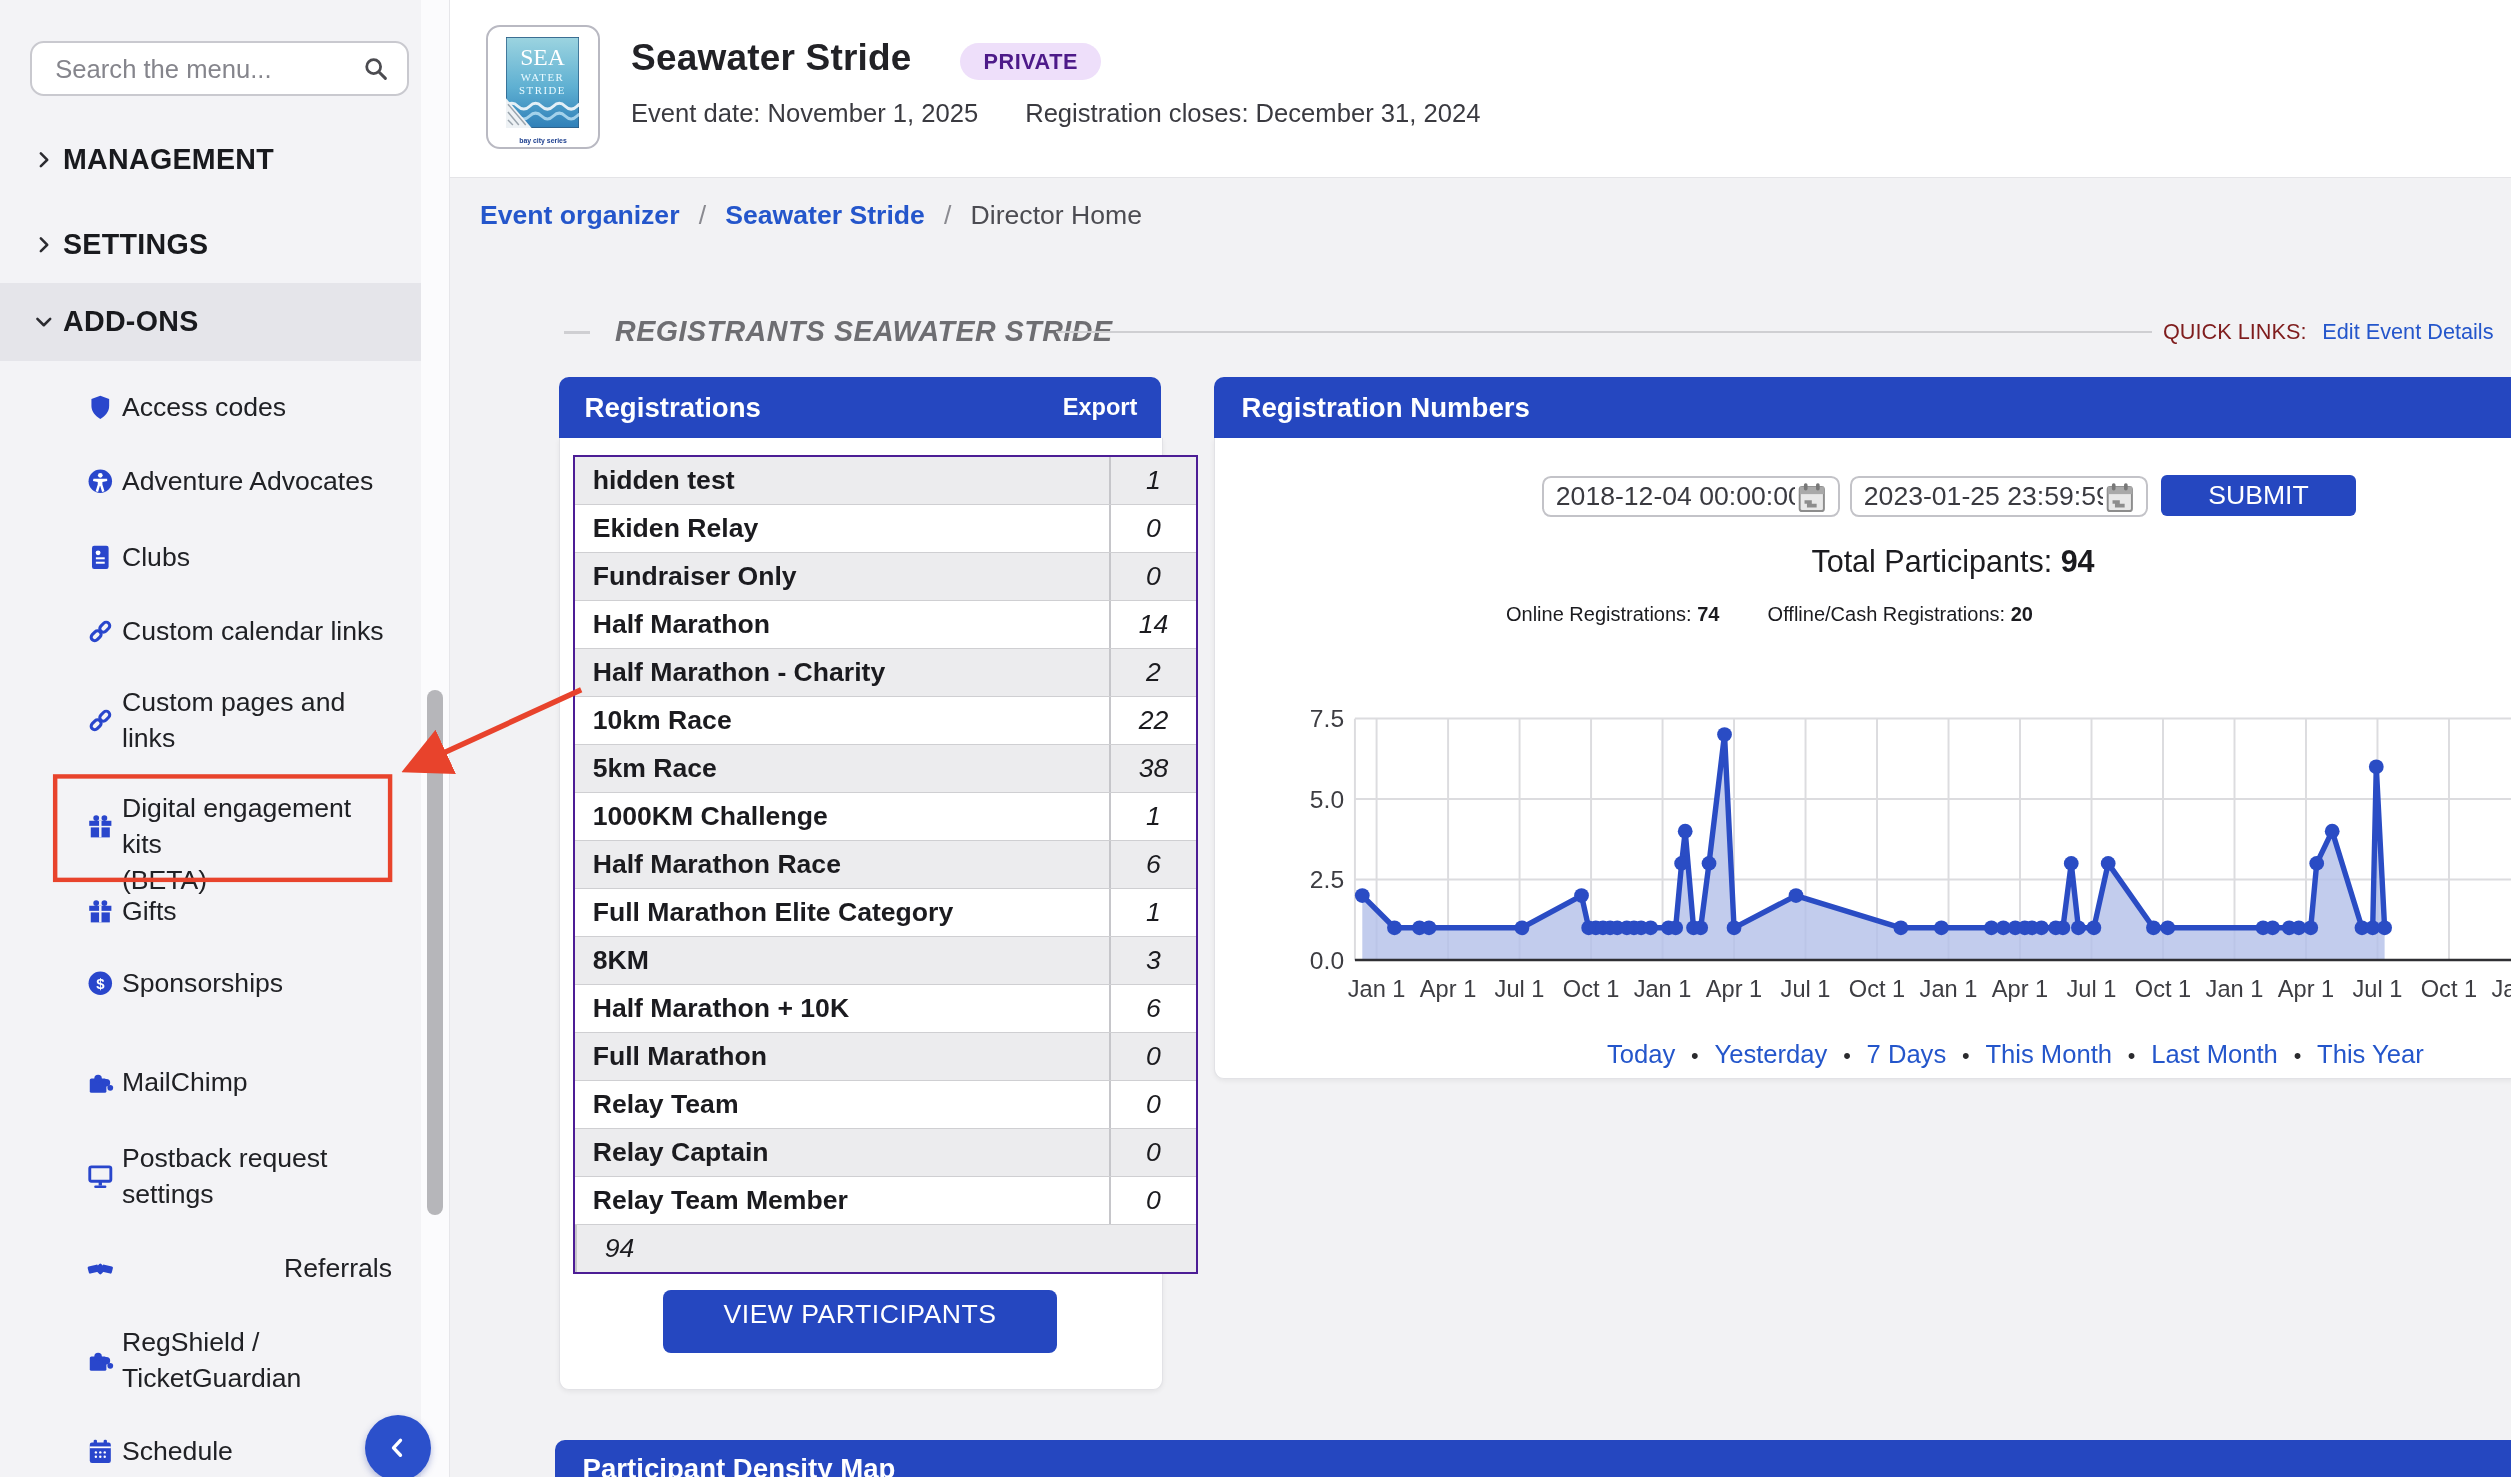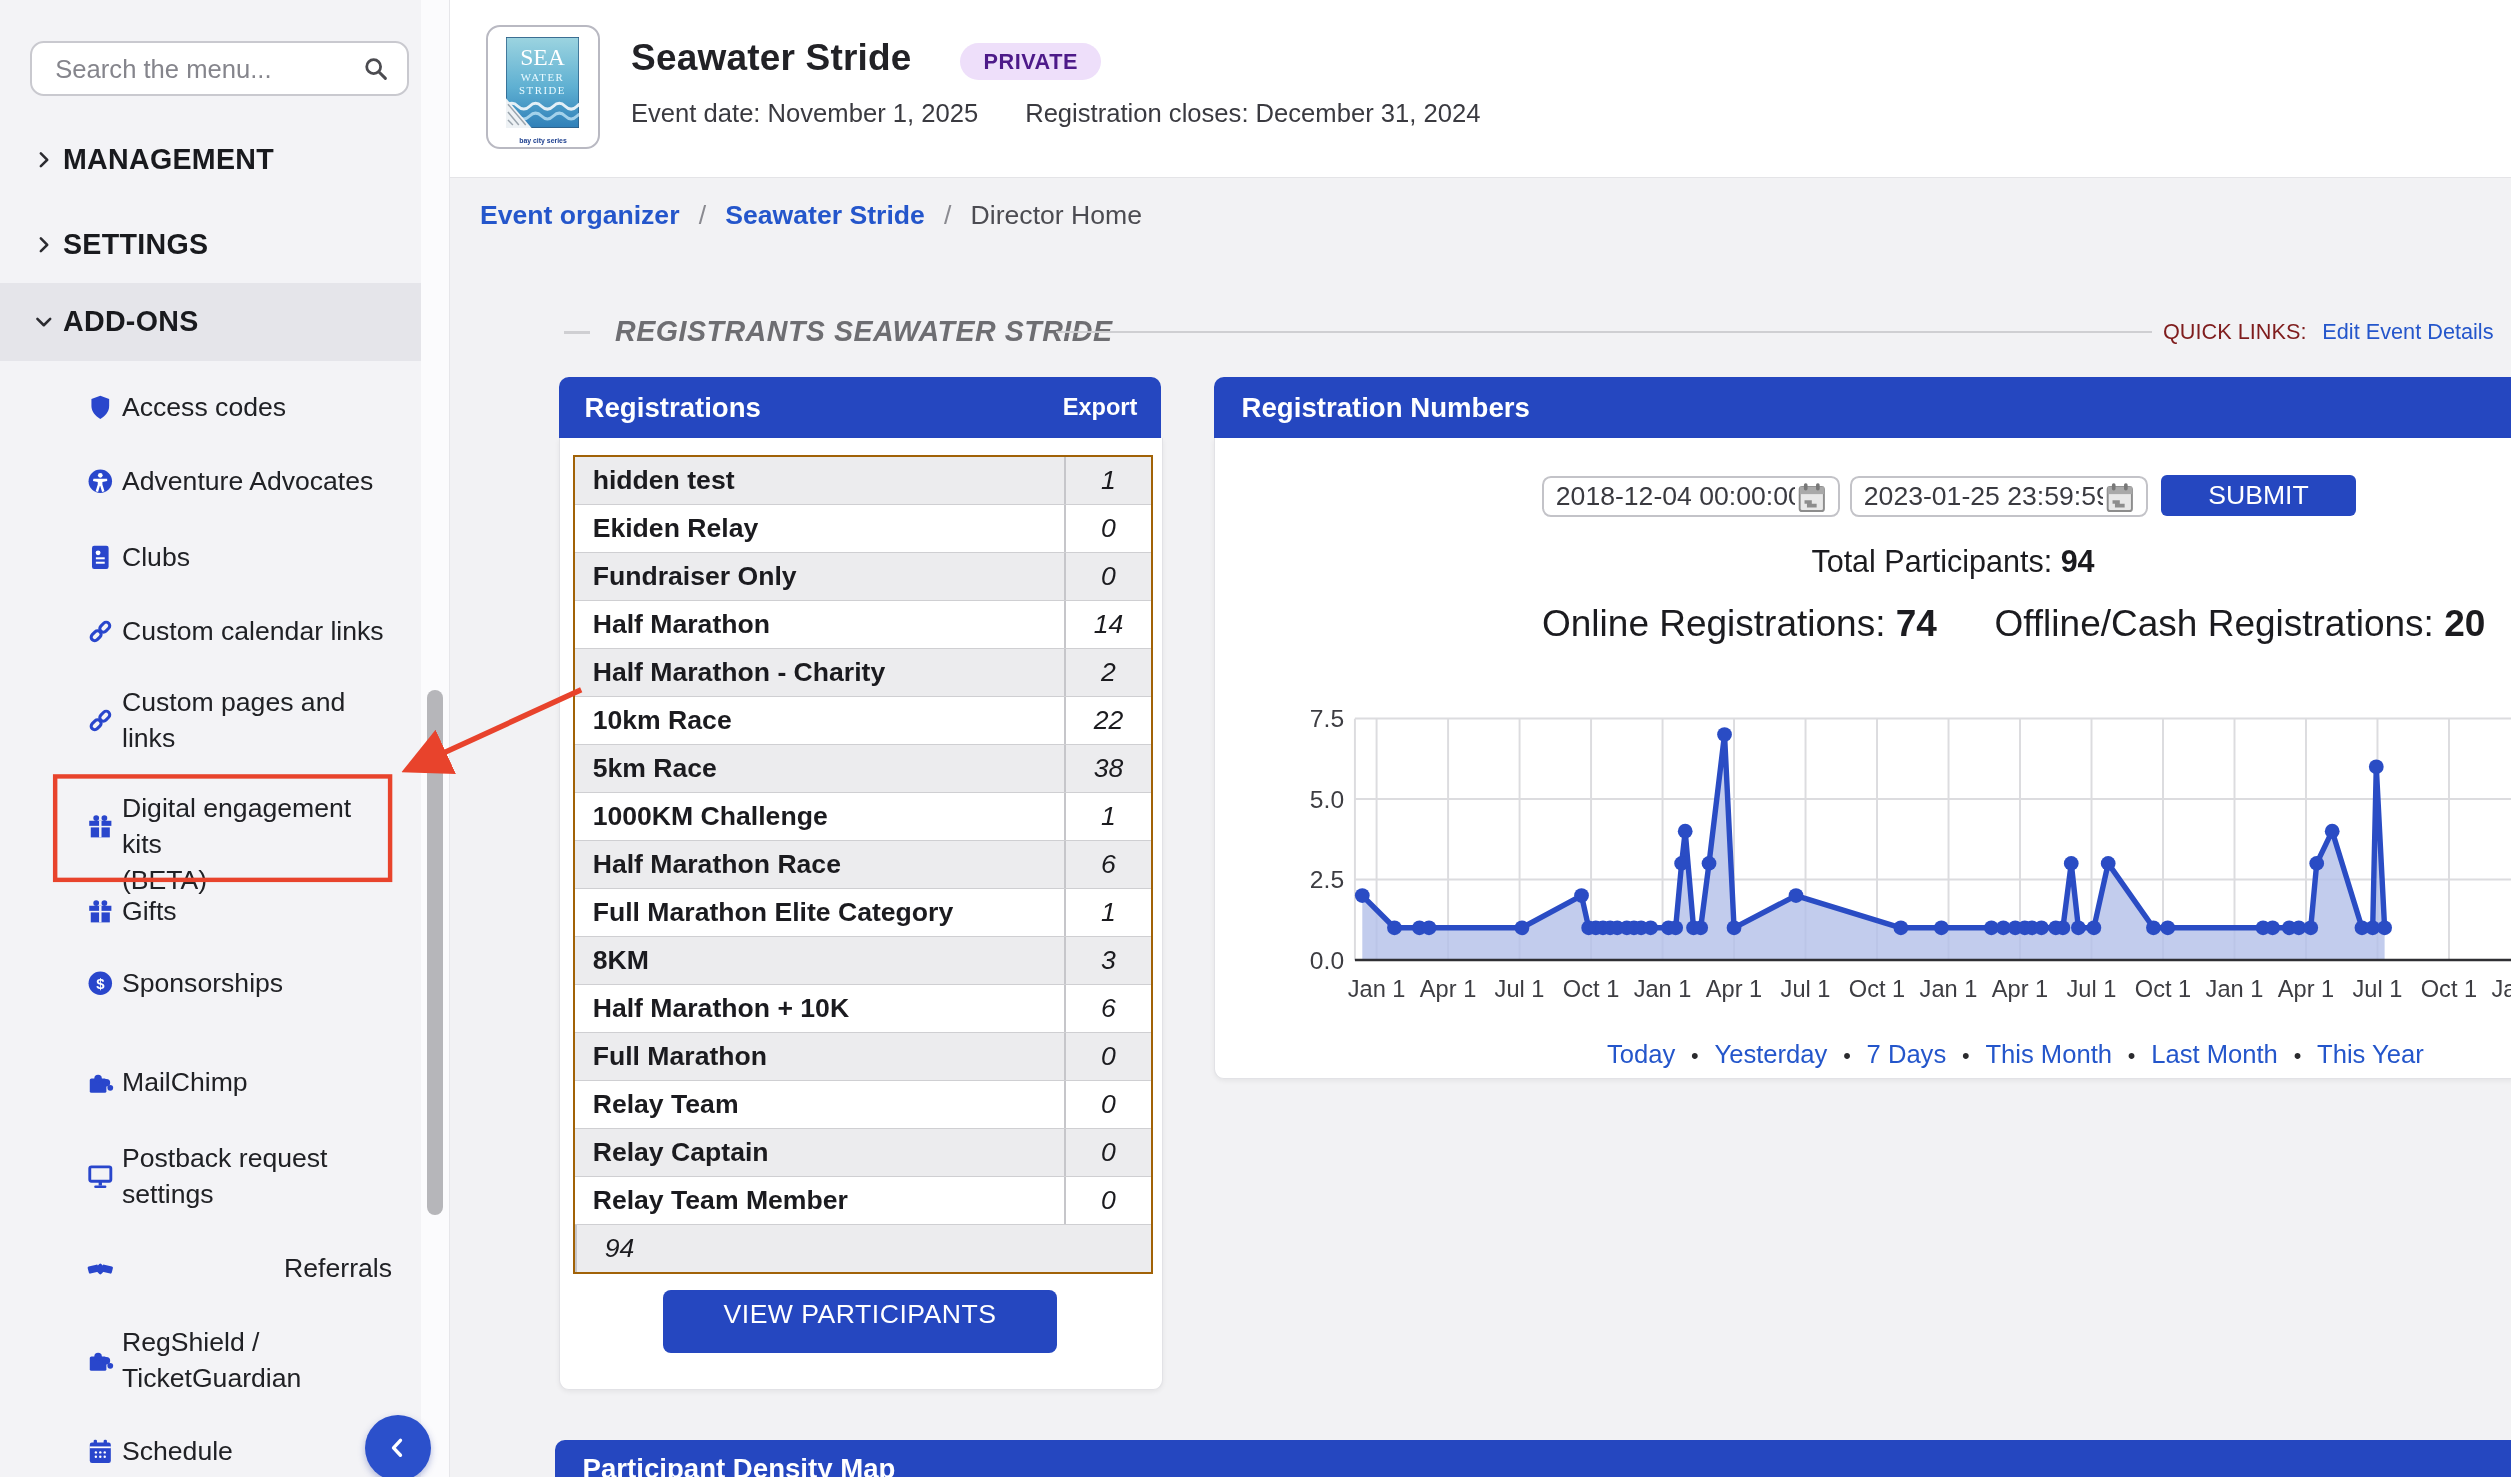--- a/index.html
+++ b/index.html
@@ -30,36 +30,36 @@
   
   .card-hd{position:absolute;background:#2547c0;color:#fff;font-weight:700;font-size:27.6px;}
   .reg-card-hd{left:559px;top:377px;width:602px;height:61px;line-height:61px;border-radius:9.9px 9.9px 0 0;padding-left:25.6px;box-sizing:border-box;}
   .reg-card-bd{position:absolute;left:559px;top:438px;width:602px;height:951px;background:#fff;border:1px solid #e2e2e6;border-top:none;
        border-radius:0 0 9.9px 9.9px;box-shadow:0 2px 4.9px rgba(0,0,0,.06);}
   .export-btn{position:absolute;right:23.6px;top:0;font-size:23.6px;font-weight:700;cursor:pointer;}
   .num-card-hd{left:1214px;top:377px;width:1298px;height:61px;line-height:61px;border-radius:9.9px 0 0 0;padding-left:27.6px;box-sizing:border-box;}
   .num-card-bd{position:absolute;left:1214px;top:438px;width:1298px;height:640px;background:#fff;border:1px solid #e2e2e6;border-top:none;
        border-radius:0 0 0 9.9px;box-shadow:0 2px 4.9px rgba(0,0,0,.06);}
   
-  .reg-table{position:absolute;left:573px;top:455px;width:580px;border:2px solid #a16207;box-sizing:border-box;}
+  .reg-table{position:absolute;left:573px;top:455px;width:625px;border:2px solid #4c1d95;box-sizing:border-box;}
   .trow{display:flex;height:47px;align-items:center;background:#fff;}
   .trow:nth-child(odd){background:#ececee;}
   .trow + .trow{border-top:1px solid #cfcfd2;}
   .trow .tlabel{flex:1;padding-left:17.7px;font-size:26.6px;font-weight:700;color:#1b1b1f;}
   .trow .tvalue{width:85px;text-align:center;font-size:26.6px;font-style:italic;color:#1b1b1f;border-left:2px solid #c6c6ca;align-self:stretch;line-height:47px;}
   .view-participants{position:absolute;left:663px;top:1290px;width:394px;height:63px;background:#2547c0;color:#fff;border-radius:7.9px;
        font-size:26.6px;text-align:center;line-height:49px;letter-spacing:0.5px;cursor:pointer;}
   
   .date-input{position:absolute;height:41px;border:2px solid #c3c3c8;border-radius:8.9px;font-size:26.6px;color:#3a3a40;
        font-family:"Liberation Sans",sans-serif;padding:0 43px 0 11.8px;box-sizing:border-box;background:#fff;}
   .cal-ico{position:absolute;top:482px;width:29.6px;height:31.5px;}
   .submit-btn{position:absolute;left:2161px;top:475px;width:195px;height:41px;background:#2547c0;color:#fff;border-radius:5.9px;
        font-size:26.6px;text-align:center;line-height:41px;cursor:pointer;}
   .total-line{position:absolute;left:1608px;top:544px;width:690px;text-align:center;font-size:30.5px;color:#1b1b1f;}
-  .onoff-line{position:absolute;left:1542px;top:603px;font-size:37px;color:#1b1b1f;white-space:nowrap;}
+  .onoff-line{position:absolute;left:1506px;top:603px;font-size:20px;color:#1b1b1f;white-space:nowrap;}
   .onoff-line .gap{display:inline-block;width:37px;}
   b{font-weight:700;}
   .quick-filters{position:absolute;left:1607px;top:1040px;width:690px;text-align:center;font-size:25.6px;white-space:nowrap;}
   .quick-filters .qf-link{color:#2456cb;cursor:pointer;}
   .quick-filters .qf-dot{color:#2b2b2e;margin:0 15.8px;font-size:21.7px;}
   
   .density-hd{left:555px;top:1440px;width:1957px;height:59px;line-height:57px;border-radius:9.9px 0 0 0;padding-left:27.6px;box-sizing:border-box;}
   
   .sidebar{position:absolute;left:0;top:0;width:421px;height:1478px;background:#f3f3f6;}
   .side-track{position:absolute;left:421px;top:0;width:27.6px;height:1478px;background:#fbfbfd;border-right:1px solid #e6e6ea;}

